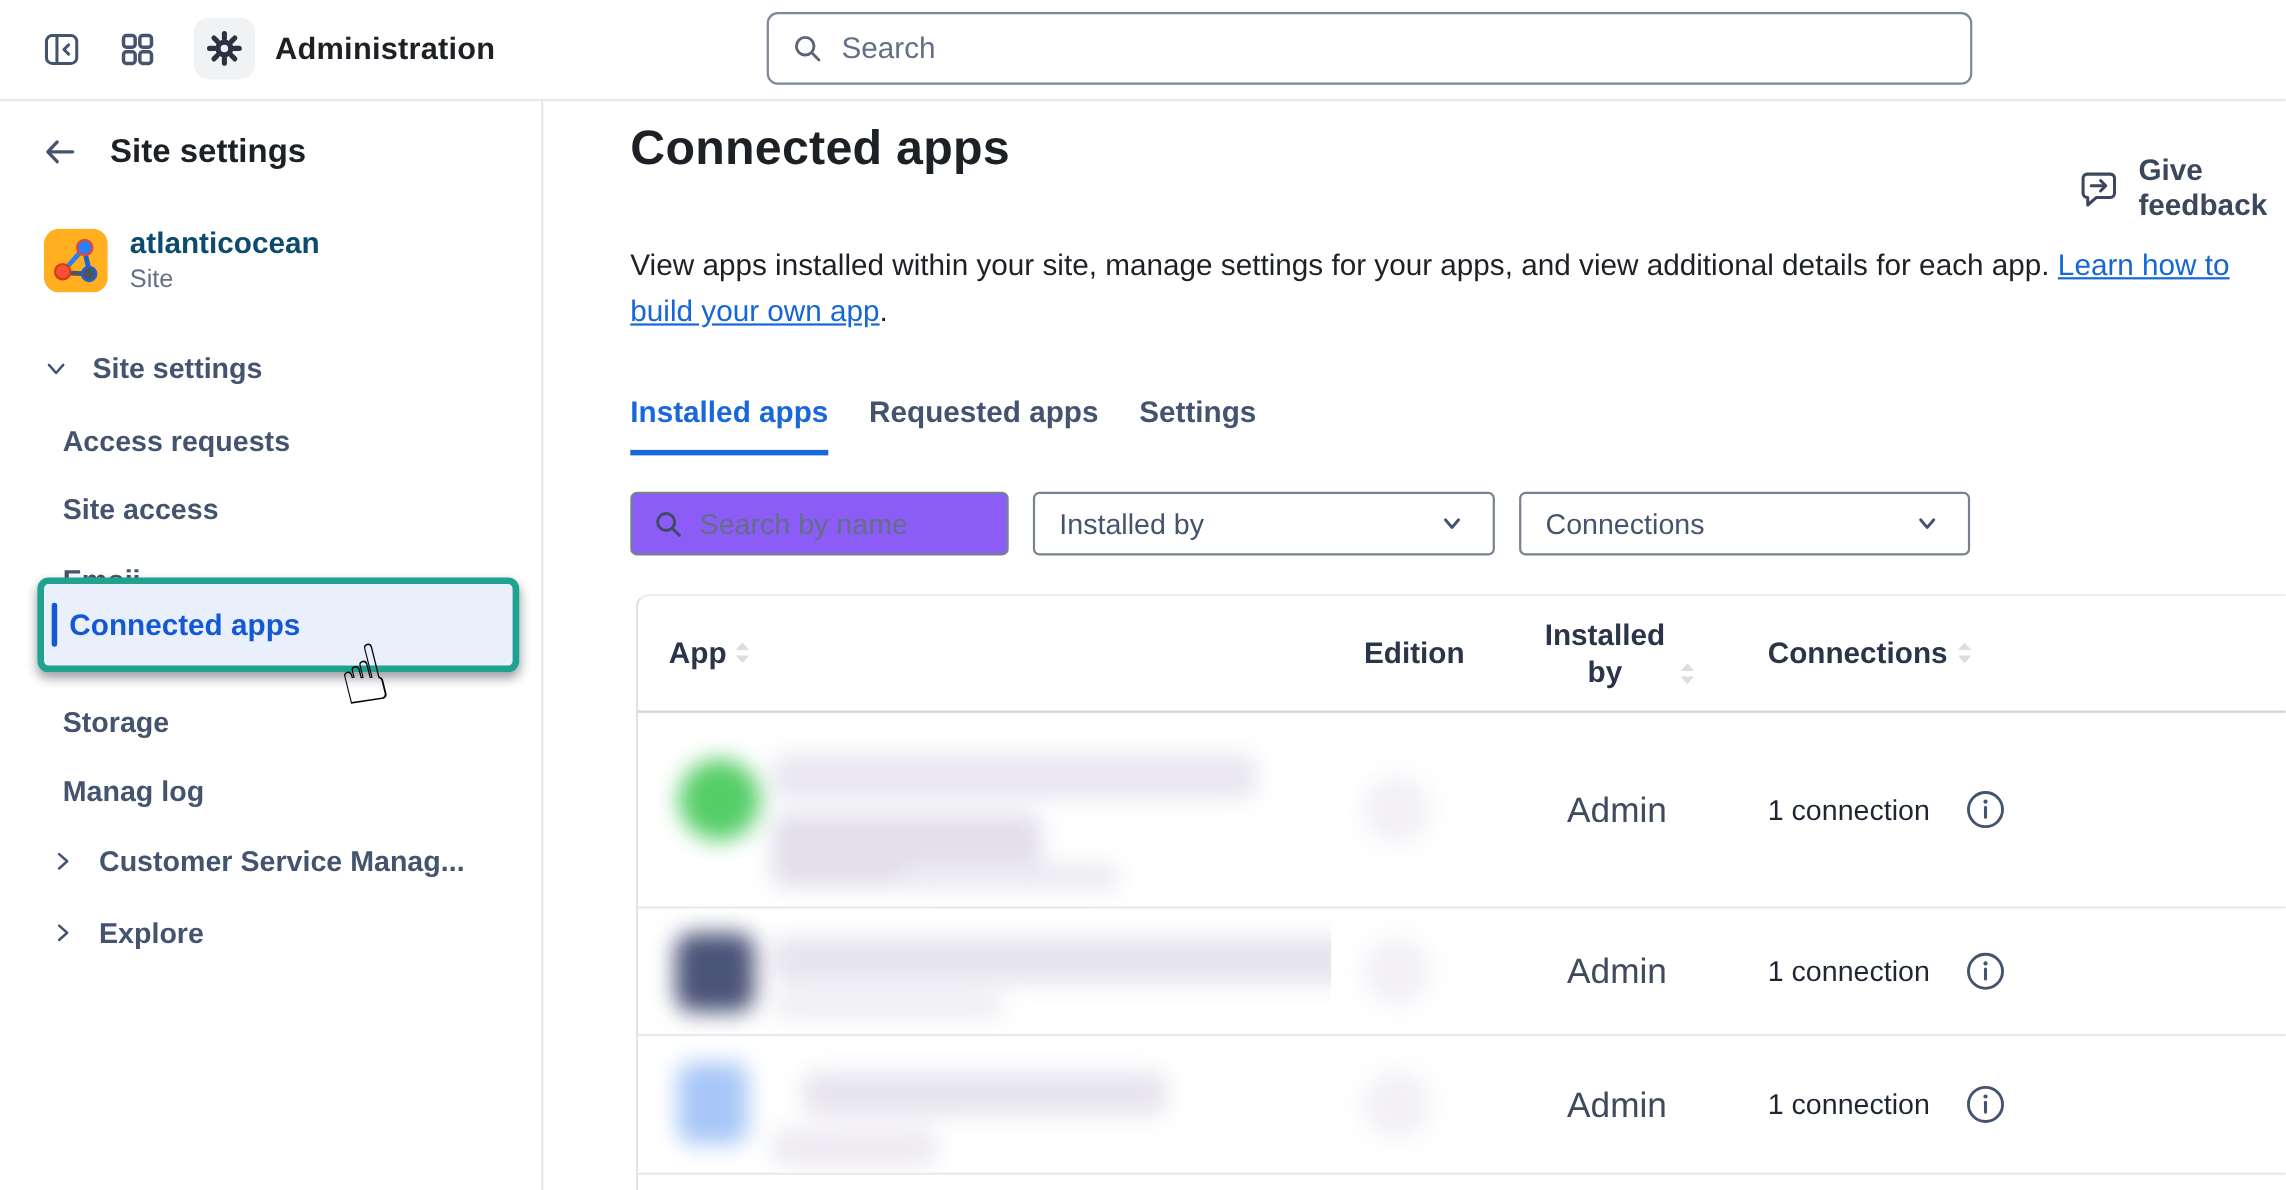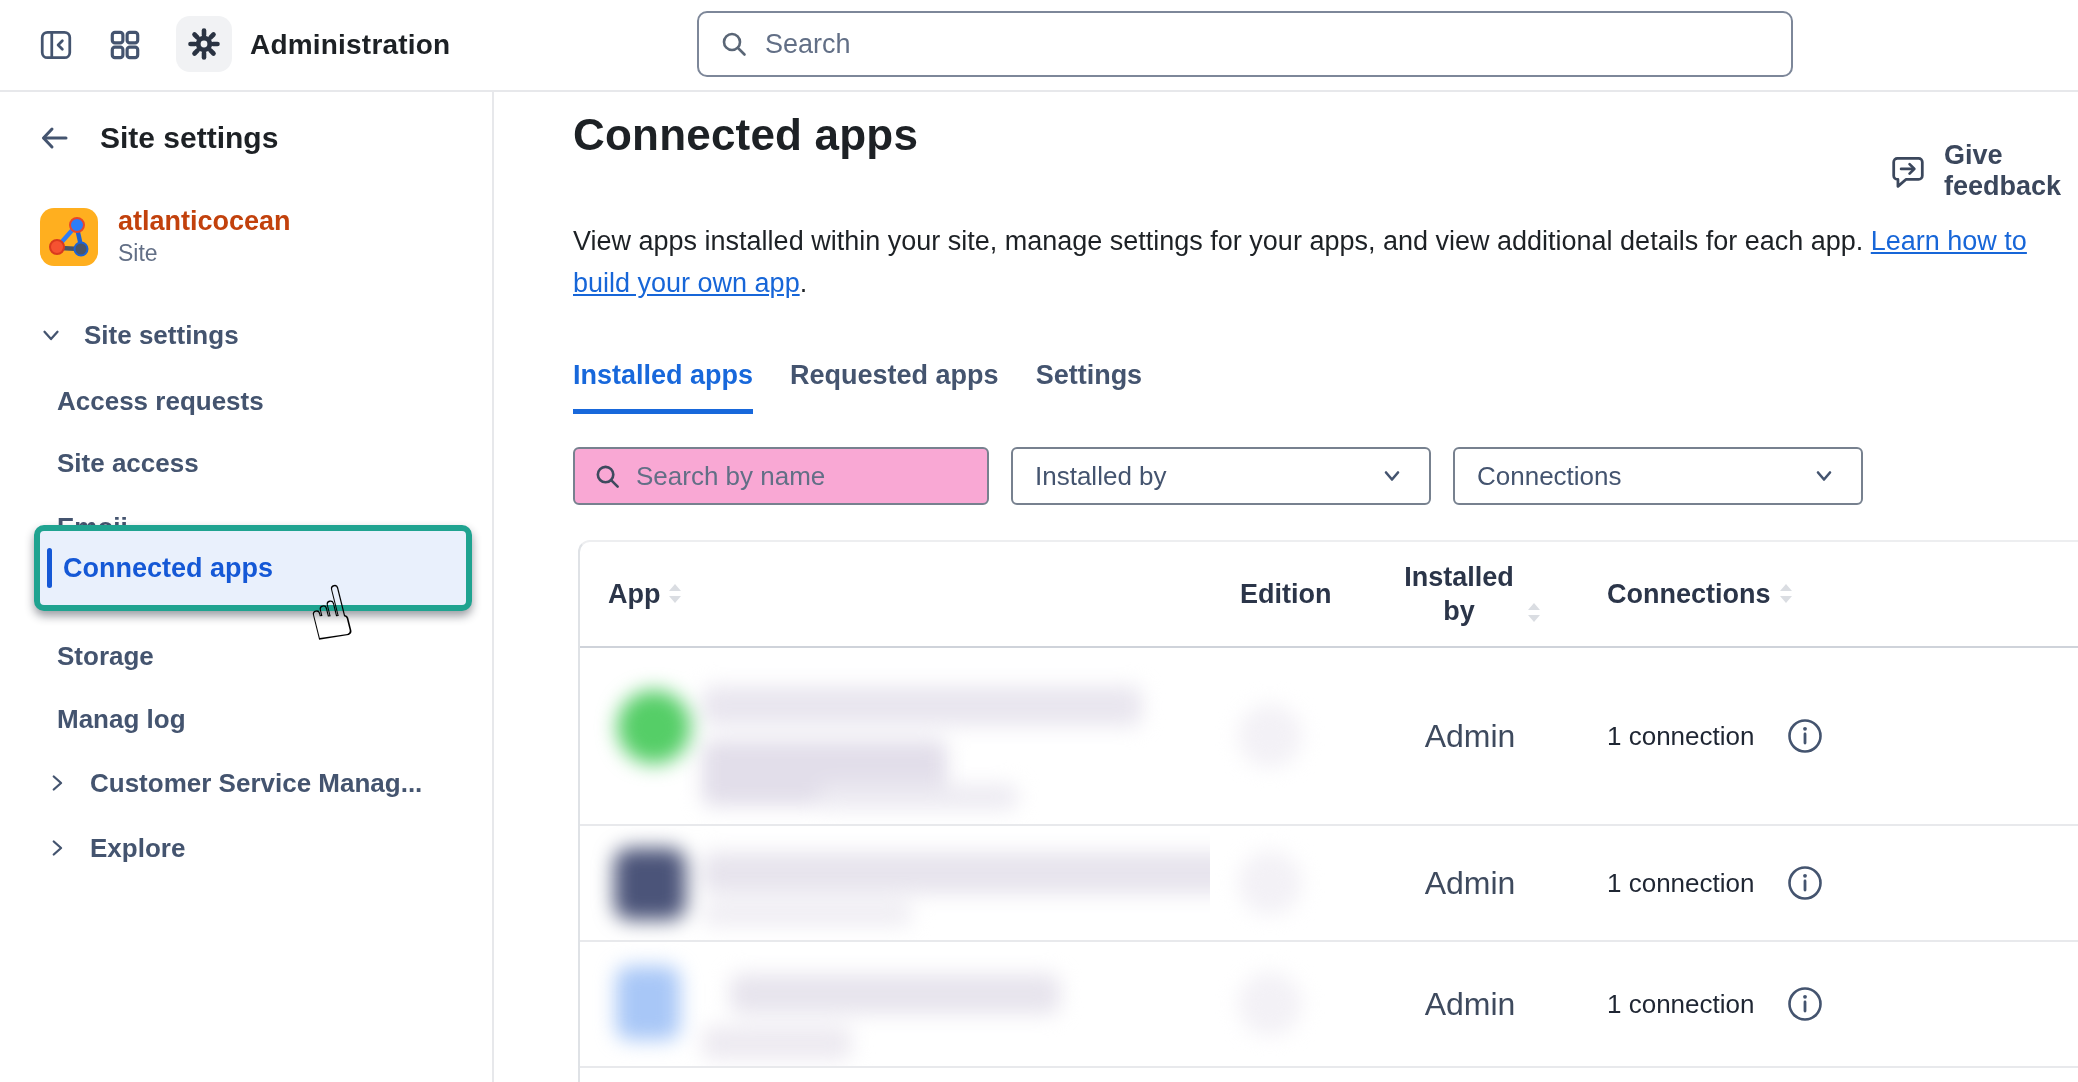--- a/index.html
+++ b/index.html
@@ -20,21 +20,21 @@
   .global-search input::placeholder{color:#626F86;opacity:1;}
 
   
   .sidebar{position:absolute;left:0;top:92px;width:492px;bottom:0;background:#fff;border-right:2px solid #E7E8EB;z-index:4;}
   .back-row{position:absolute;left:0;top:28px;display:flex;align-items:center;}
   .back-arrow{margin-left:36px;}
   .back-label{margin-left:28px;font-size:30px;font-weight:700;color:#1D2125;}
   .site-row{position:absolute;left:40px;top:114px;display:flex;align-items:center;}
   .site-logo{width:58px;height:58px;}
   .site-meta{margin-left:20px;}
-  .site-name{font-size:27px;font-weight:700;color:#c2410c;line-height:30px;}
+  .site-name{font-size:27px;font-weight:700;color:#0c4a6e;line-height:30px;}
   .site-type{font-size:23px;color:#626F86;line-height:30px;margin-top:2px;}
   .nav-item{position:absolute;display:flex;align-items:center;font-size:26px;font-weight:600;color:#44546F;height:44px;cursor:pointer;}
   .nav-item .chev{margin-right:20px;}
   .ni-sitesettings{left:38px;top:221px;}
   .ni-plain{left:57px;}
   .ni-access{top:287px;}
   .ni-siteaccess{top:349px;}
   .ni-emoji{top:413px;}
   .ni-storage{top:542px;}
   .ni-audit{top:605px;}
@@ -52,21 +52,21 @@
   .page-title{position:absolute;left:79px;top:18px;font-size:44px;font-weight:700;color:#1D2125;letter-spacing:.2px;}
   .feedback{position:absolute;left:1396px;top:48px;display:flex;align-items:center;gap:18px;cursor:pointer;}
   .feedback-label{font-size:27px;font-weight:600;color:#3B475C;}
   .desc{position:absolute;left:79px;top:128px;width:1500px;font-size:27px;line-height:42px;color:#1D2125;}
   .desc a{color:#1766D8;text-decoration:underline;cursor:pointer;}
   .tabs{position:absolute;left:79px;top:268px;display:flex;gap:37px;}
   .tab{font-size:27px;font-weight:600;color:#44546F;padding-bottom:18px;cursor:pointer;border-bottom:5px solid transparent;}
   .tab.active{color:#1868DB;border-bottom-color:#1868DB;}
   .tabs-rule{position:absolute;left:79px;top:326px;right:0;height:3px;background:#E8E9EC;z-index:-1;}
   .filters{position:absolute;left:79px;top:355px;display:flex;gap:22px;}
-  .f-search{width:416px;height:58px;border:2px solid #77818F;border-radius:6px;box-sizing:border-box;display:flex;align-items:center;background:#f9a8d4;}
+  .f-search{width:344px;height:58px;border:2px solid #77818F;border-radius:6px;box-sizing:border-box;display:flex;align-items:center;background:#8b5cf6;}
   .f-search .mag{margin-left:18px;}
   .f-search input{flex:1;border:none;outline:none;font-family:inherit;font-size:26px;color:#1D2125;margin-left:12px;margin-right:10px;background:transparent;}
   .f-search input::placeholder{color:#626F86;opacity:1;}
   .f-select{height:58px;border:2px solid #77818F;border-radius:6px;box-sizing:border-box;display:flex;align-items:center;justify-content:space-between;background:#fff;cursor:pointer;}
   .f-installed{width:420px;}
   .f-connections{width:410px;}
   .f-select .lbl{font-size:26px;color:#44546F;margin-left:22px;}
   .f-select .chevd{margin-right:22px;}
 
   

